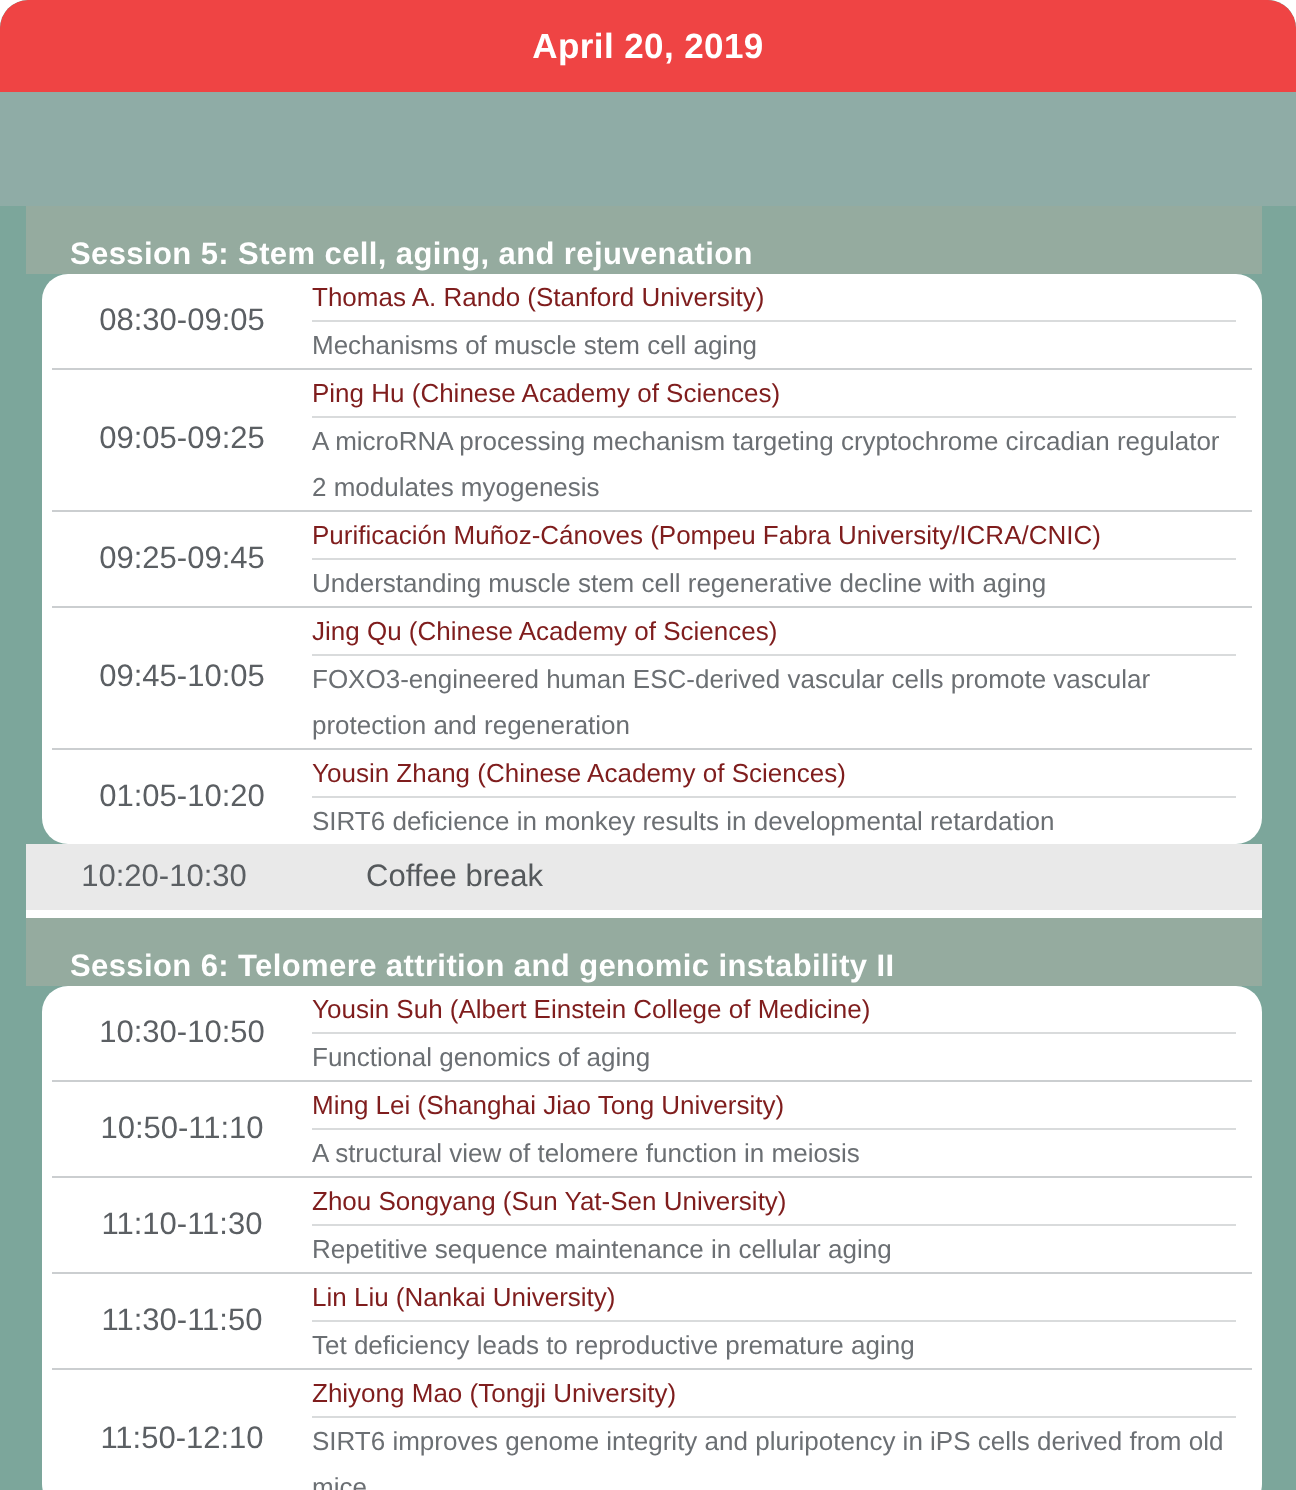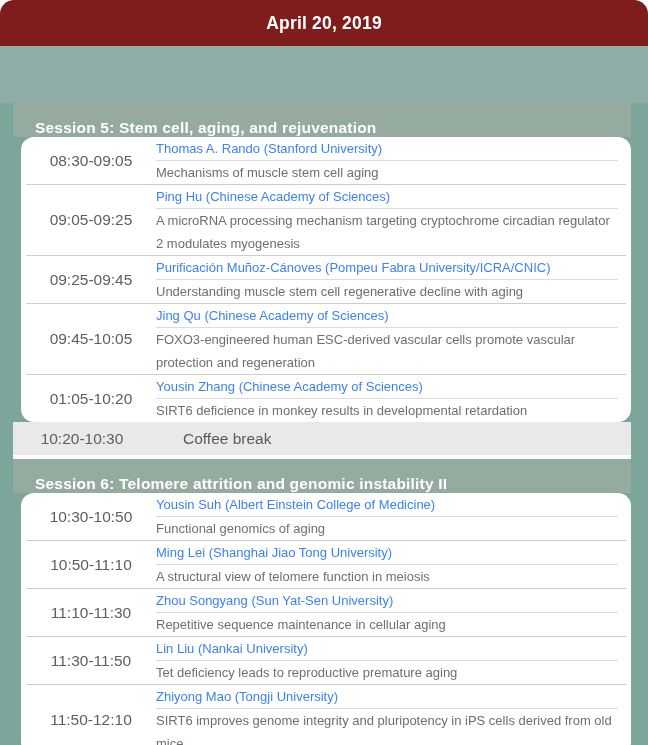--- a/index.html
+++ b/index.html
@@ -10,21 +10,21 @@
   }
   .card {
     width: 648px; height: 745px;
     background: #7CA69B;
     border-radius: 14px 14px 0 0;
     overflow: hidden;
     box-sizing: border-box;
   }
   .date-header {
     height: 46px;
-    background: #7f1d1d;
+    background: #ef4444;
     border-radius: 14px 14px 0 0;
     display: flex; align-items: center; justify-content: center;
   }
   .date-title {
     color: #ffffff; font-weight: bold; font-size: 17.5px; letter-spacing: 0.2px;
   }
   .gap-strip { height: 57px; background: #8FACA6; }
   .column { margin-left: 13px; width: 618px; }
   .session-bar {
     height: 34px; background: #95AB9F;
@@ -42,21 +42,21 @@
   }
   .row { display: flex; align-items: center; }
   .row + .row { border-top: 1px solid #CBCED0; }
   .time-cell {
     width: 130px; flex-shrink: 0;
     text-align: center;
     font-size: 15.5px; color: #5B5F63;
   }
   .content-cell { flex: 1; margin-right: 8px; min-width: 0; }
   .speaker {
-    font-size: 13px; color: #3b82f6; line-height: 23px;
+    font-size: 13px; color: #7f1d1d; line-height: 23px;
     border-bottom: 1px solid #D9DBDC;
     white-space: nowrap; overflow: hidden;
   }
   .talk { font-size: 13px; color: #6B6F73; line-height: 23px; }
   .break-row {
     display: flex; align-items: center;
     background: #E9E9E9; height: 33px; gap: 32px;
   }
   .break-row .time-cell { width: 138px; }
   .break-label { font-size: 15.5px; color: #55595C; }

